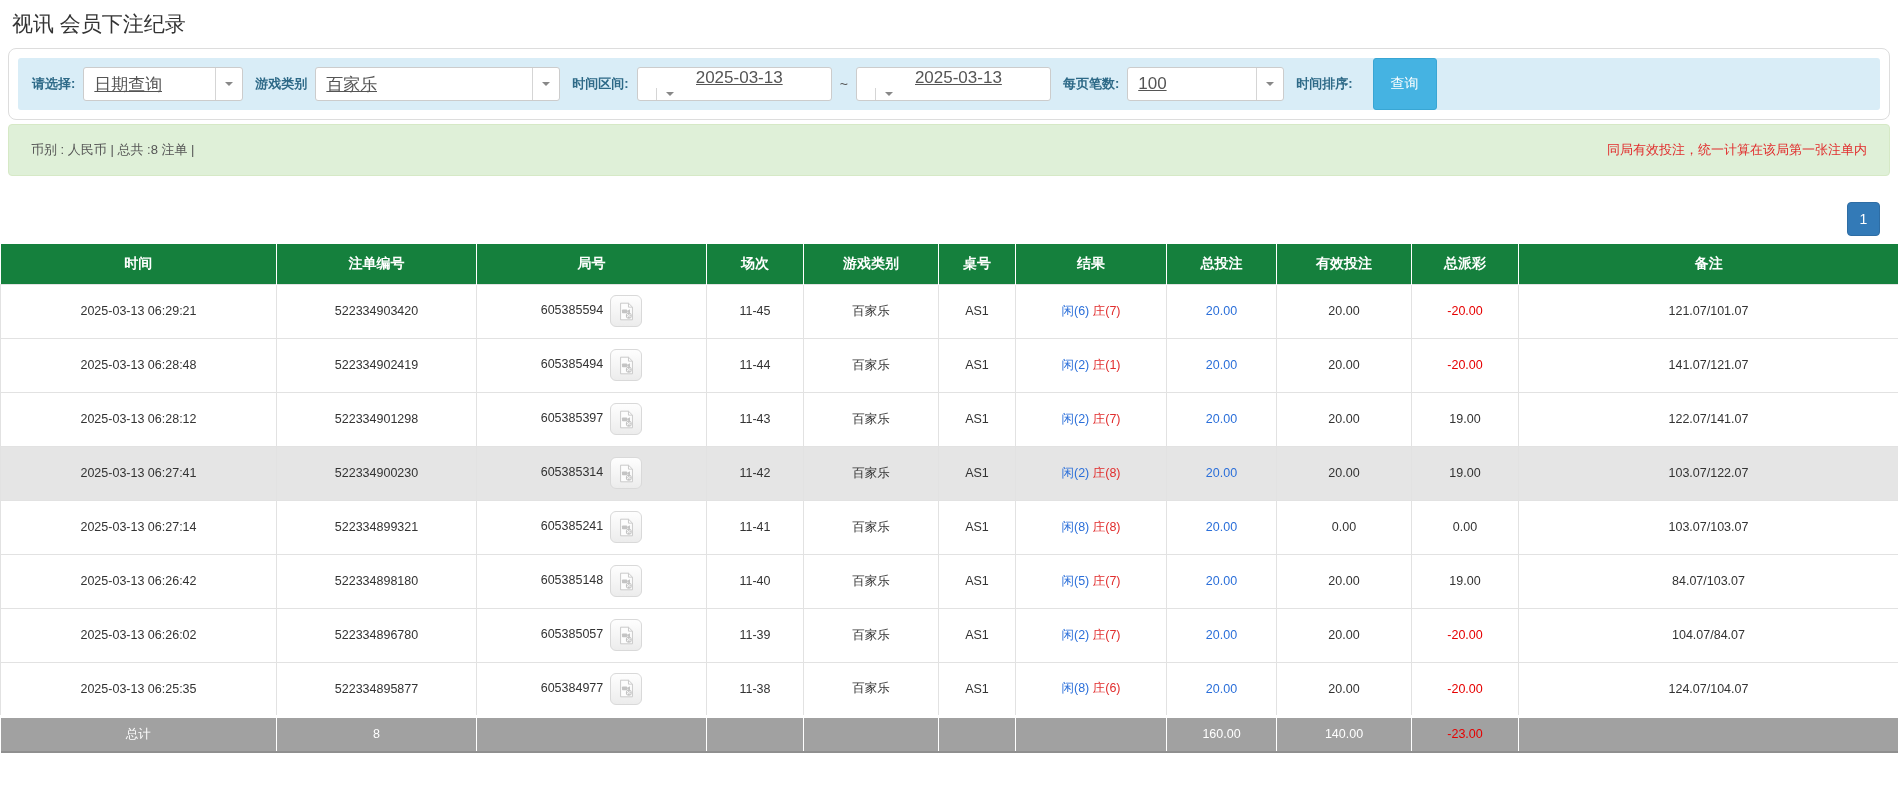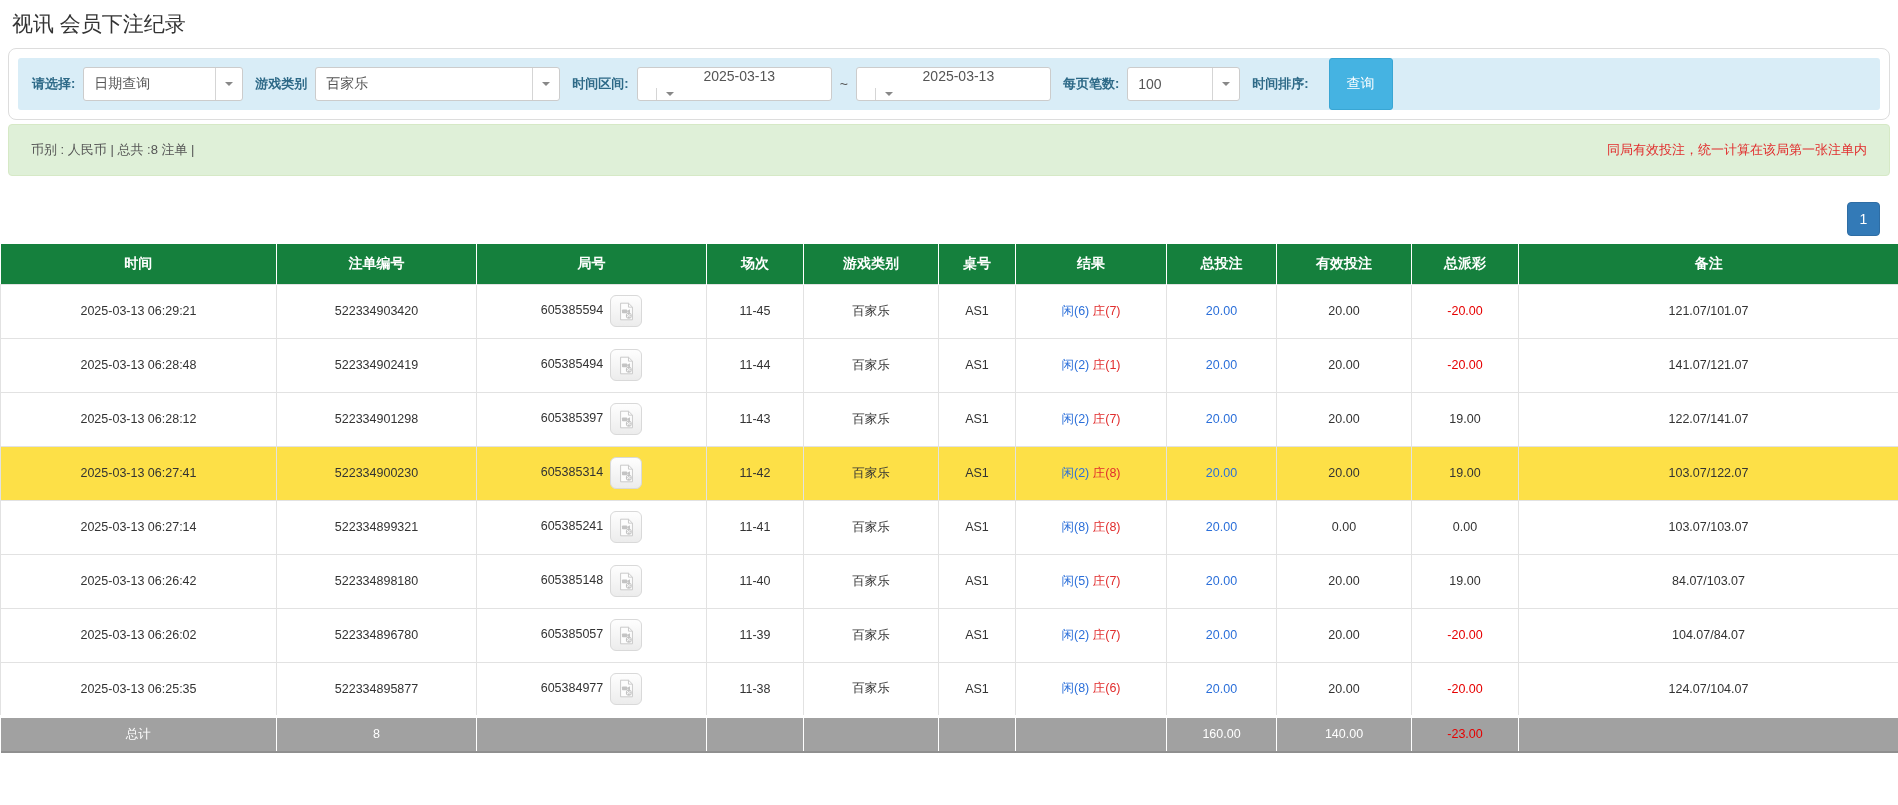--- a/index.html
+++ b/index.html
@@ -16,30 +16,30 @@
   }
   .filter-bar {
     background: #d9edf7; border-radius: 3px; height: 52px;
     display: flex; align-items: center; padding: 0 12px; white-space: nowrap;
   }
   .f-label { font-size: 13px; font-weight: bold; color: #2d6987; margin: 0 8px 0 12px; }
   .f-label:first-child { margin-left: 2px; }
   .sel {
     display: inline-flex; align-items: center; justify-content: space-between;
     height: 34px; background: #fff; border: 1px solid #ccc; border-radius: 3px;
-    padding-left: 10px; font-size: 14px; color: #555; cursor: pointer;
+    padding-left: 10px; font-size: 17px; color: #555; cursor: pointer; text-decoration: underline;
   }
   .sel .sel-text { overflow: hidden; text-overflow: ellipsis; }
   .sel .arrow {
     width: 27px; align-self: stretch; display: flex; align-items: center; justify-content: center;
     border-left: 1px solid #d5d5d5; margin-left: 8px;
   }
   .sel .arrow::after { content: ''; border: 4px solid transparent; border-top-color: #888; margin-top: 4px; }
   .w-query { width: 160px; } .w-game { width: 245px; } .w-date { width: 195px; flex-direction: column; }
-  .w-size  { width: 113px; } .w-sort { width: 212px; }
+  .w-size  { width: 157px; } .w-sort { width: 212px; }
   .tilde { color: #555; font-size: 14px; margin: 0 8px; }
   .search-btn {
     height: 52px; padding: 0 17px; margin-left: 12px; background: #45b3e2; border: 1px solid #39a6d4;
     border-radius: 3px; color: #fff; font-size: 14px; cursor: pointer;
     font-family: "Liberation Sans", "DejaVu Sans", sans-serif;
   }
   
   .summary-bar {
     margin: 4px 8px 0; height: 52px; background: #dff0d8; border: 1px solid #d6e9c6; border-radius: 4px;
     display: flex; align-items: center; justify-content: space-between; padding: 0 22px; font-size: 13px;
@@ -56,21 +56,21 @@
   
   table.records { width: 1898px; border-collapse: collapse; table-layout: fixed; font-size: 12.5px; }
   thead th {
     background: #15803d; color: #fff; font-weight: bold; font-size: 14px; height: 40px;
     text-align: center; border-right: 1px solid #fff;
   }
   thead th:last-child { border-right: none; }
   tbody td {
     height: 54px; text-align: center; border: 1px solid #e2e2e2; background: #fff; color: #333;
   }
-  tbody tr.hl td { background: #fde047; }
+  tbody tr.hl td { background: #e5e5e5; }
   td.blue { color: #2b6fd9; cursor: pointer; }
   td.red { color: #e60000; }
   .xian { color: #2b6fd9; }
   .zhuang { color: #e12d2d; }
   .vid-btn {
     width: 32px; height: 32px; border: 1px solid #d9d9d9; border-radius: 6px;
     background: linear-gradient(#fefefe, #ececec); display: inline-flex; align-items: center;
     justify-content: center; vertical-align: middle; margin-left: 7px; cursor: pointer;
   }
   tfoot td {

